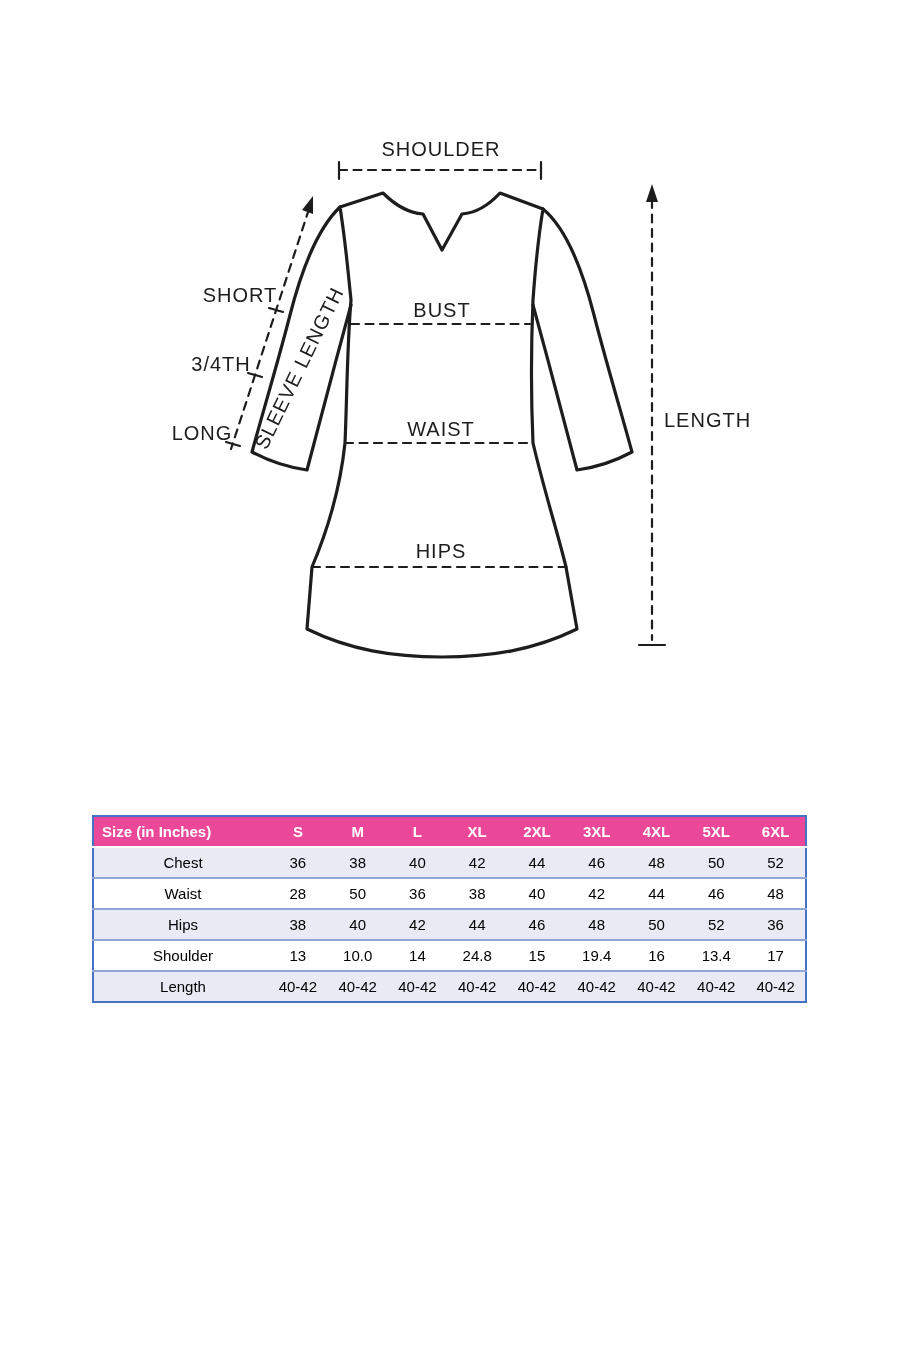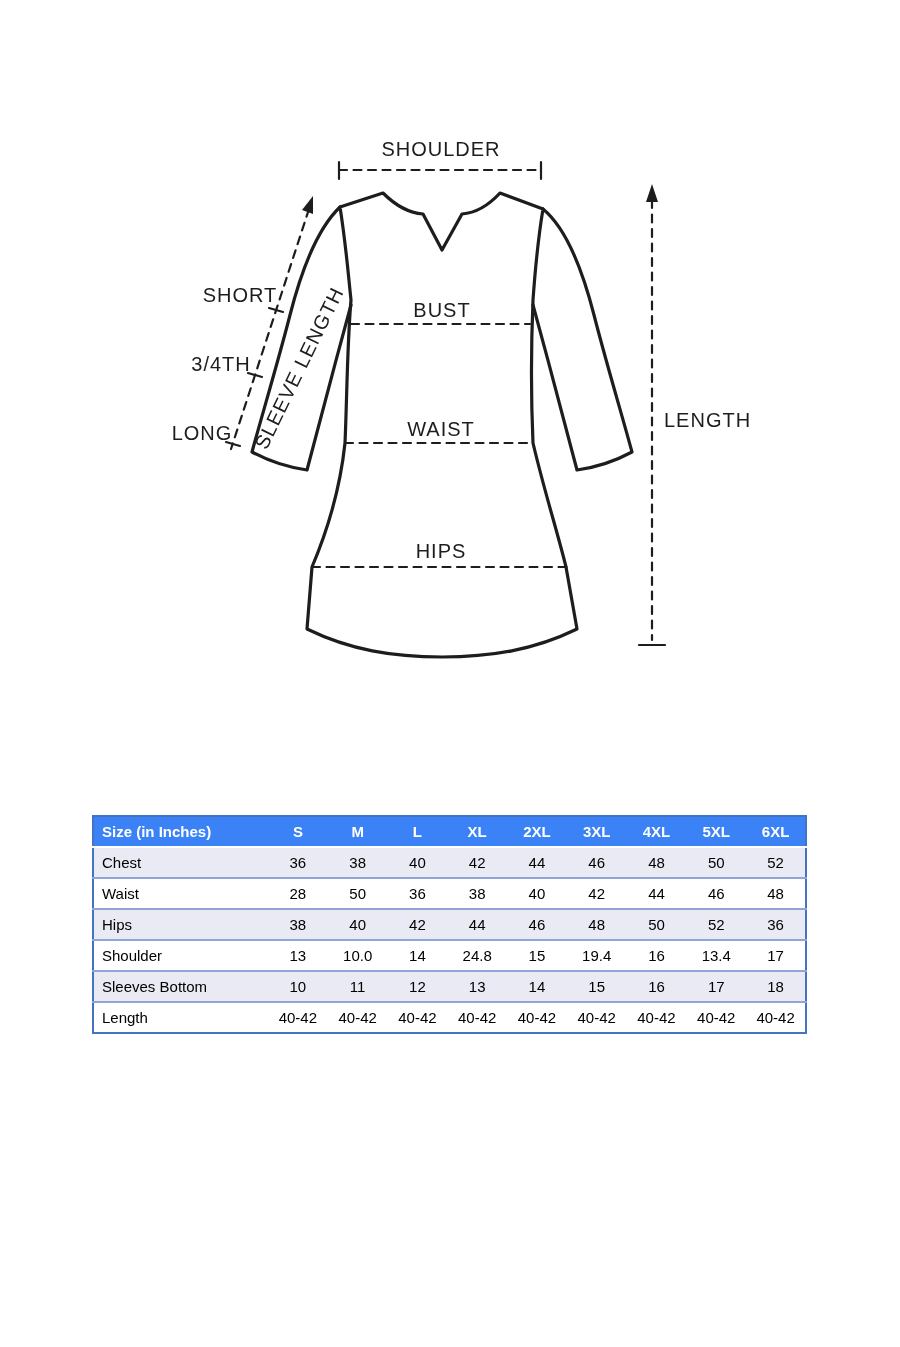--- a/index.html
+++ b/index.html
@@ -20,26 +20,26 @@
     font-family:"Liberation Sans", sans-serif;
     font-size:20px; letter-spacing:1px; fill:#1d1d1d; font-weight:500;
   }
   .table-wrap { position:absolute; left:92px; top:815px; width:715px; }
   table.size-table {
     width:100%; border-collapse:collapse; table-layout:fixed;
     font-size:15px; border:2px solid #4472C4;
   }
   .size-table th, .size-table td { height:27px; padding:1px 4px; vertical-align:middle; }
   .size-table thead th {
-    background:#3b82f6; color:#ffffff; font-weight:700; text-align:center;margin-left:28px;
+    background:#ec4899; color:#ffffff; font-weight:700; text-align:center;margin-left:28px;
   }
   .size-table thead th.first { text-align:left; padding-left:8px; }
   .size-table tbody td { text-align:center; border-top:2px solid #8FA5D8; }
   .size-table tbody tr:first-child td { border-top:2px solid #ffffff; }
-  .size-table tbody td.first { text-align:left; padding-left:8px; }
+  .size-table tbody td.first { text-align:center; padding-left:8px; }
   .size-table tbody tr:nth-child(odd) { background:#E9EAF4; }
   .size-table sup { font-size:10px; line-height:0; }
 </style>
 </head>
 <body>
 
 <svg class="diagram-svg" width="900" height="760" viewBox="0 0 900 760" xmlns="http://www.w3.org/2000/svg">
 
   <path class="outline" d="
     M340,207 L383,193
@@ -172,32 +172,20 @@
         <td>10.0</td>
         <td>14</td>
         <td>24.8</td>
         <td>15</td>
         <td>19.4</td>
         <td>16</td>
         <td>13.4</td>
         <td>17</td>
       </tr>
       <tr>
-        <td class="first"><span>Sleeves Bottom</span></td>
-        <td>10</td>
-        <td>11</td>
-        <td>12</td>
-        <td>13</td>
-        <td>14</td>
-        <td>15</td>
-        <td>16</td>
-        <td>17</td>
-        <td>18</td>
-      </tr>
-      <tr>
         <td class="first"><span>Length</span></td>
         <td>40-42</td>
         <td>40-42</td>
         <td>40-42</td>
         <td>40-42</td>
         <td>40-42</td>
         <td>40-42</td>
         <td>40-42</td>
         <td>40-42</td>
         <td>40-42</td>

